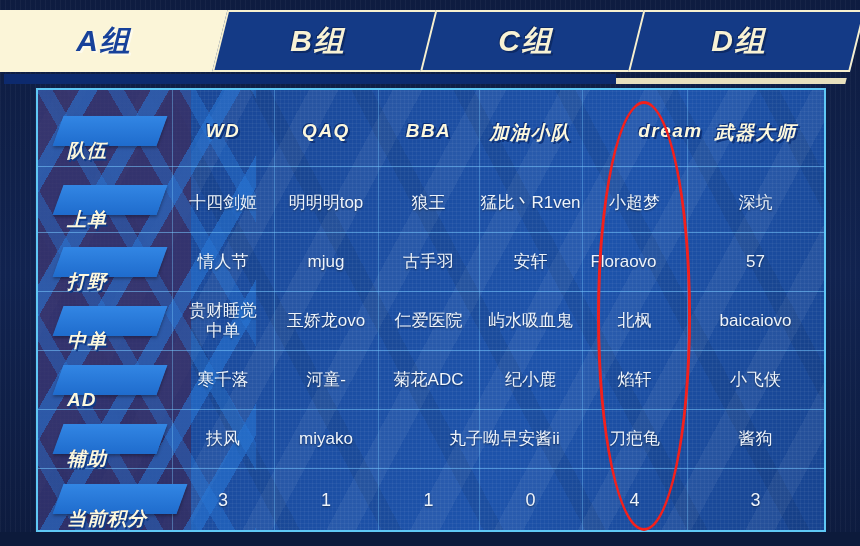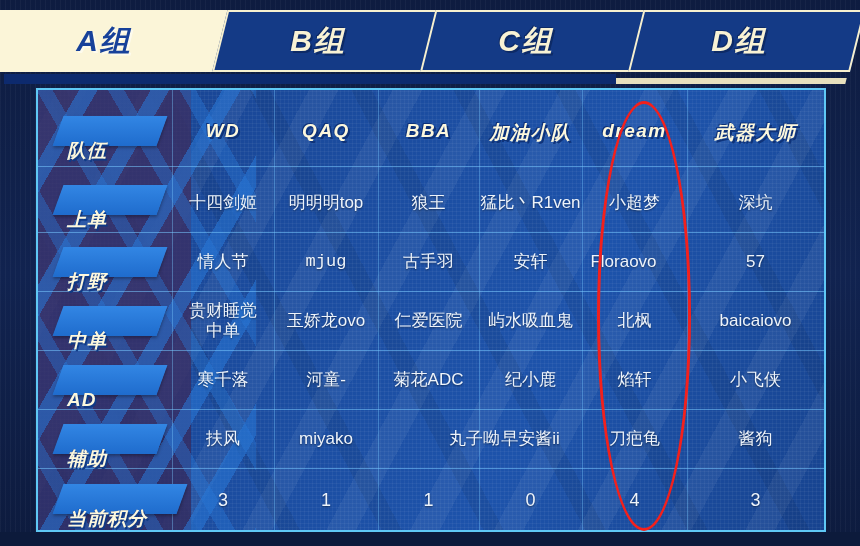--- a/index.html
+++ b/index.html
@@ -263,32 +263,32 @@
     </div>
     <div class="rowlabel" style="top:396px;">
       <div class="chip" style="width:124px;"></div>
       <span class="chip-text">当前积分</span>
     </div>
 
     <div class="teamhead" style="left:136px;top:32px;width:102px;">WD</div>
     <div class="teamhead" style="left:342px;top:32px;width:101px;">BBA</div>
     <div class="teamhead" style="left:238px;top:32px;width:104px;">QAQ</div>
     <div class="teamhead" style="left:443px;top:32px;width:103px;">加油小队</div>
-    <div class="teamhead" style="left:546px;top:32px;width:105px;">dream</div>
+    <div class="teamhead" style="left:546px;top:32px;width:105px;padding-left:36px;">dream</div>
     <div class="teamhead" style="left:651px;top:32px;width:137px;">武器大师</div>
 
     <div class="cell" style="left:136px;top:95px;width:102px;height:40px;">十四剑姬</div>
     <div class="cell" style="left:238px;top:95px;width:104px;height:40px;">明明明top</div>
     <div class="cell" style="left:342px;top:95px;width:101px;height:40px;">狼王</div>
     <div class="cell" style="left:443px;top:95px;width:103px;height:40px;">猛比丶R1ven</div>
     <div class="cell" style="left:546px;top:95px;width:105px;height:40px;">小超梦</div>
     <div class="cell" style="left:136px;top:154px;width:102px;height:40px;">情人节</div>
 
     <div class="cell" style="left:651px;top:95px;width:137px;height:40px;">深坑</div>
-    <div class="cell" style="left:238px;top:154px;width:104px;height:40px;font-family:Liberation Mono, monospace;">mjug</div>
+    <div class="cell" style="left:238px;top:154px;width:104px;height:40px;">mjug</div>
     <div class="cell" style="left:342px;top:154px;width:101px;height:40px;">古手羽</div>
     <div class="cell" style="left:443px;top:154px;width:103px;height:40px;">安轩</div>
     <div class="cell" style="left:546px;top:154px;width:83px;height:40px;text-align:right;">Floraovo</div>
     <div class="cell" style="left:651px;top:154px;width:137px;height:40px;">57</div>
 
     <div class="cell" style="left:136px;top:213px;width:102px;height:40px;">贵财睡觉
 中单</div>
     <div class="cell" style="left:238px;top:213px;width:104px;height:40px;">玉娇龙ovo</div>
     <div class="cell" style="left:342px;top:213px;width:101px;height:40px;">仁爱医院</div>
     <div class="cell" style="left:443px;top:213px;width:103px;height:40px;">屿水吸血鬼</div>

